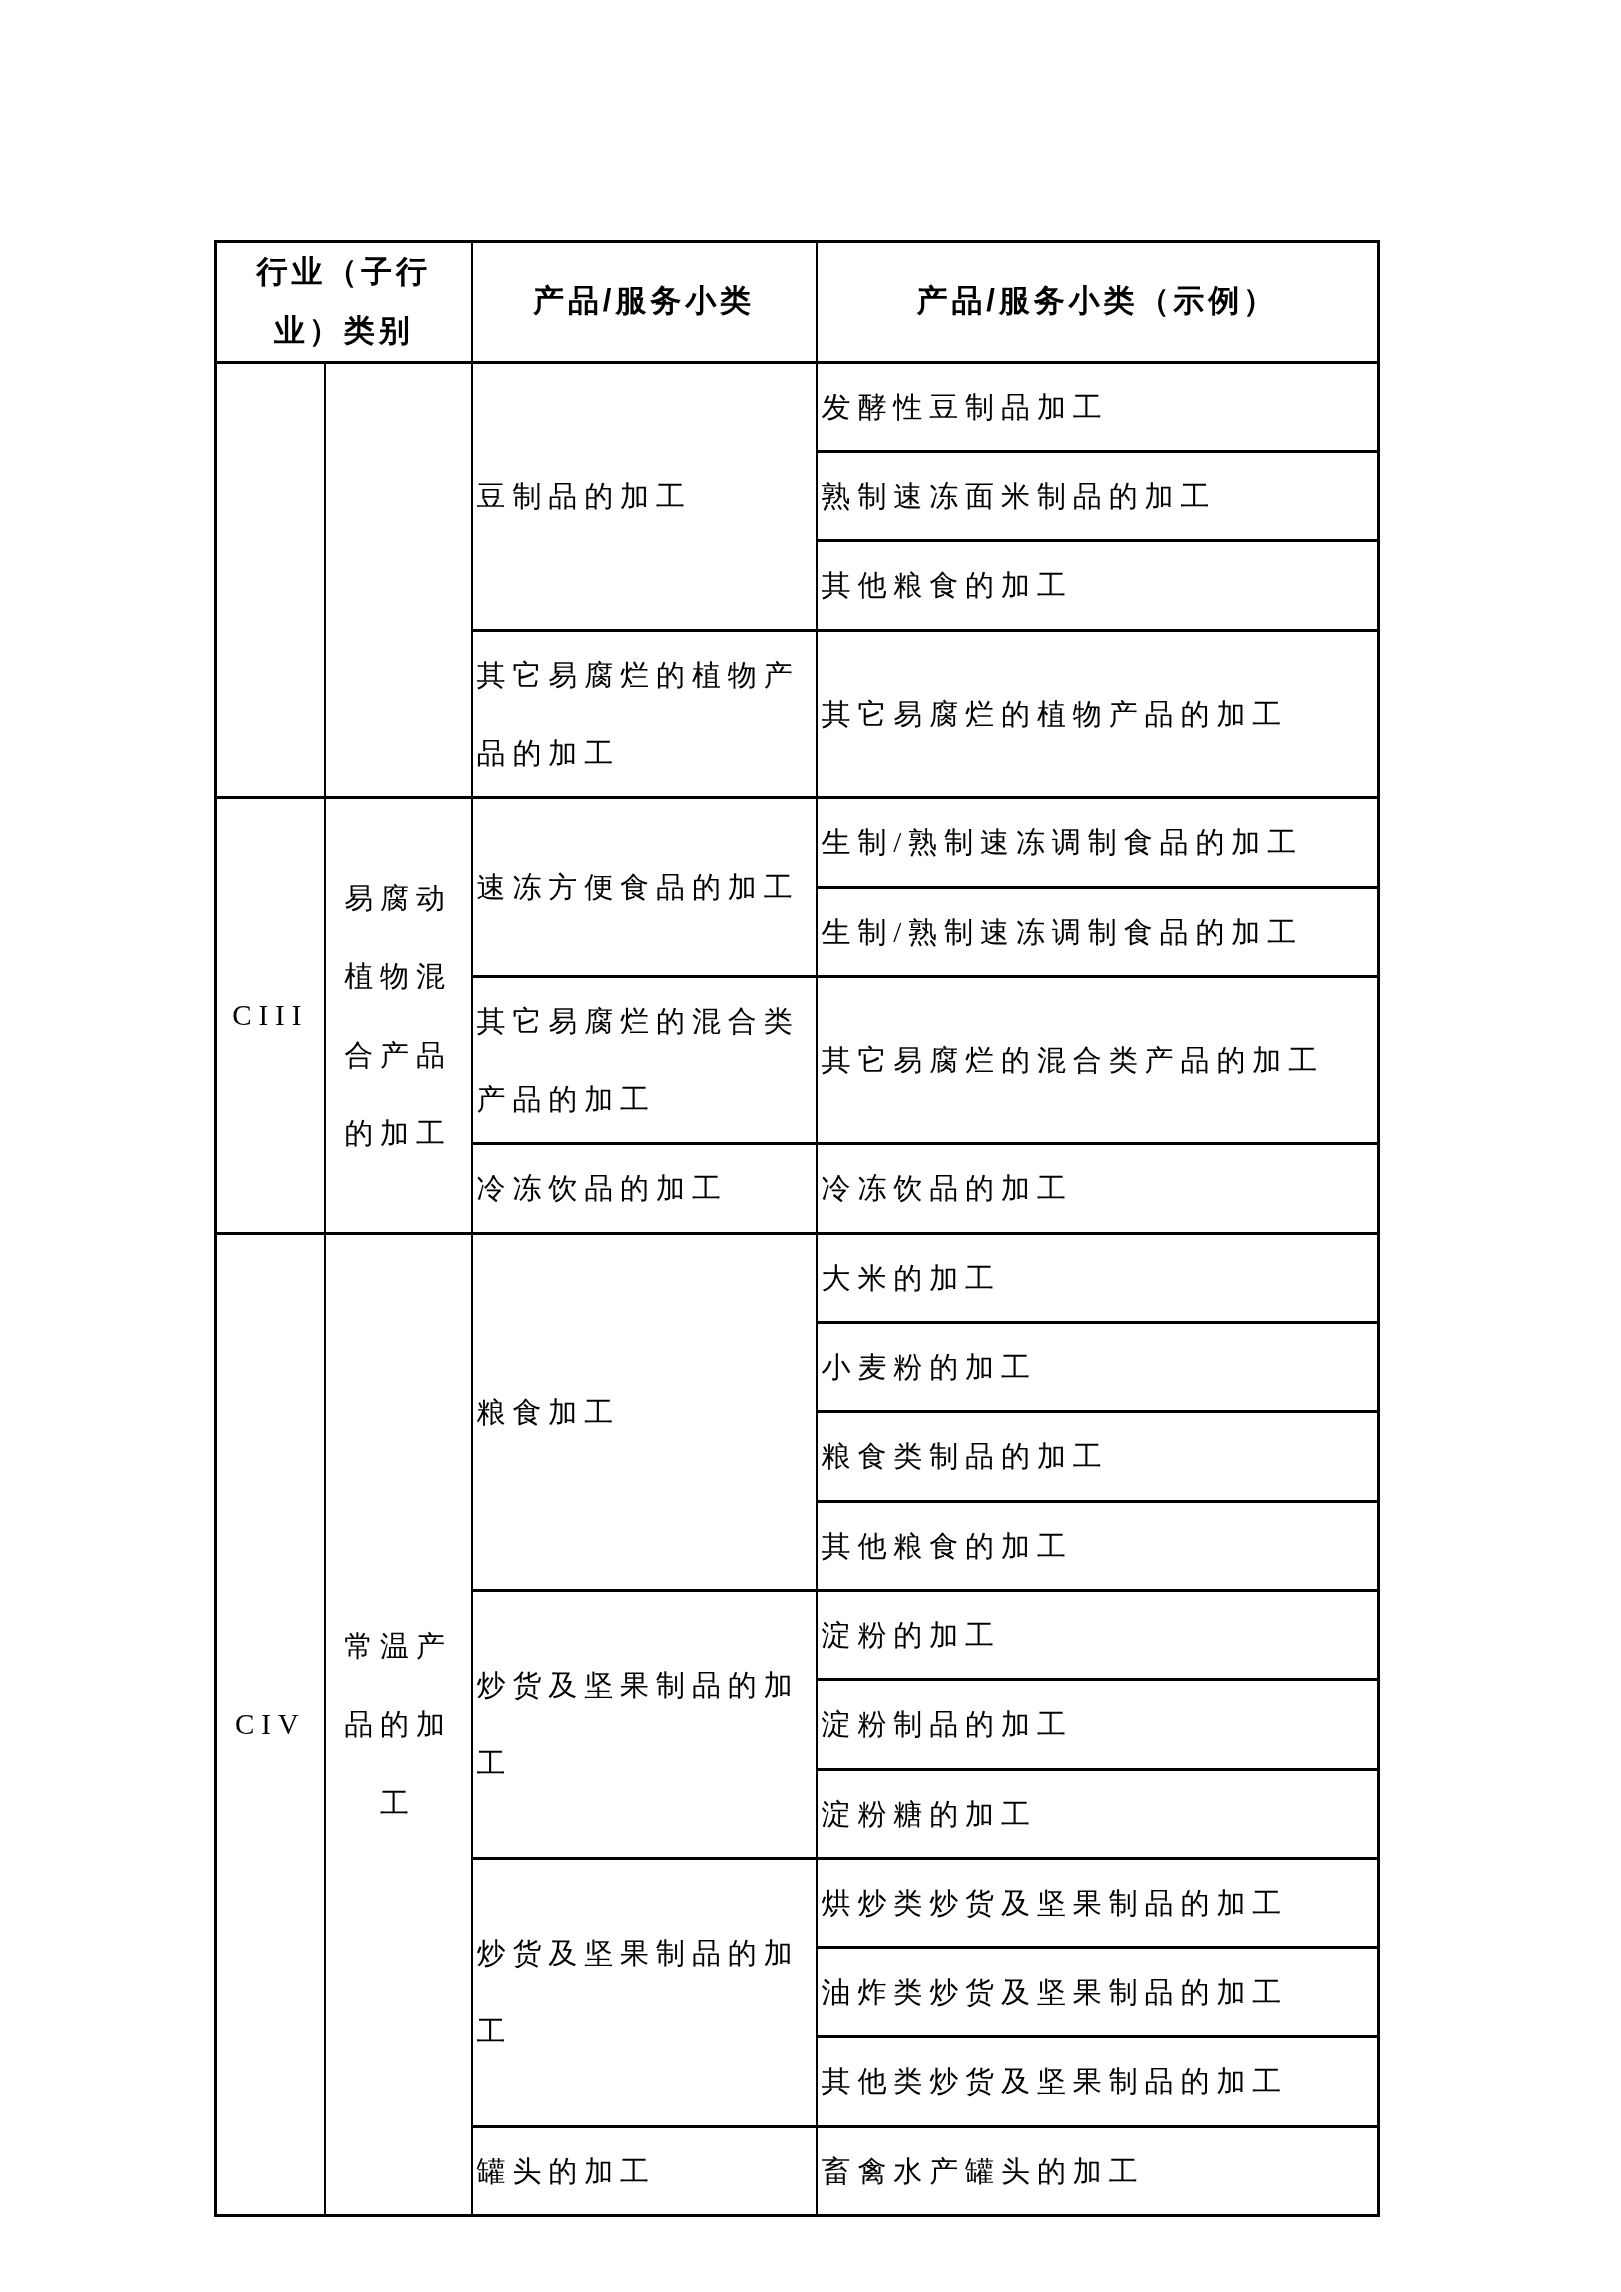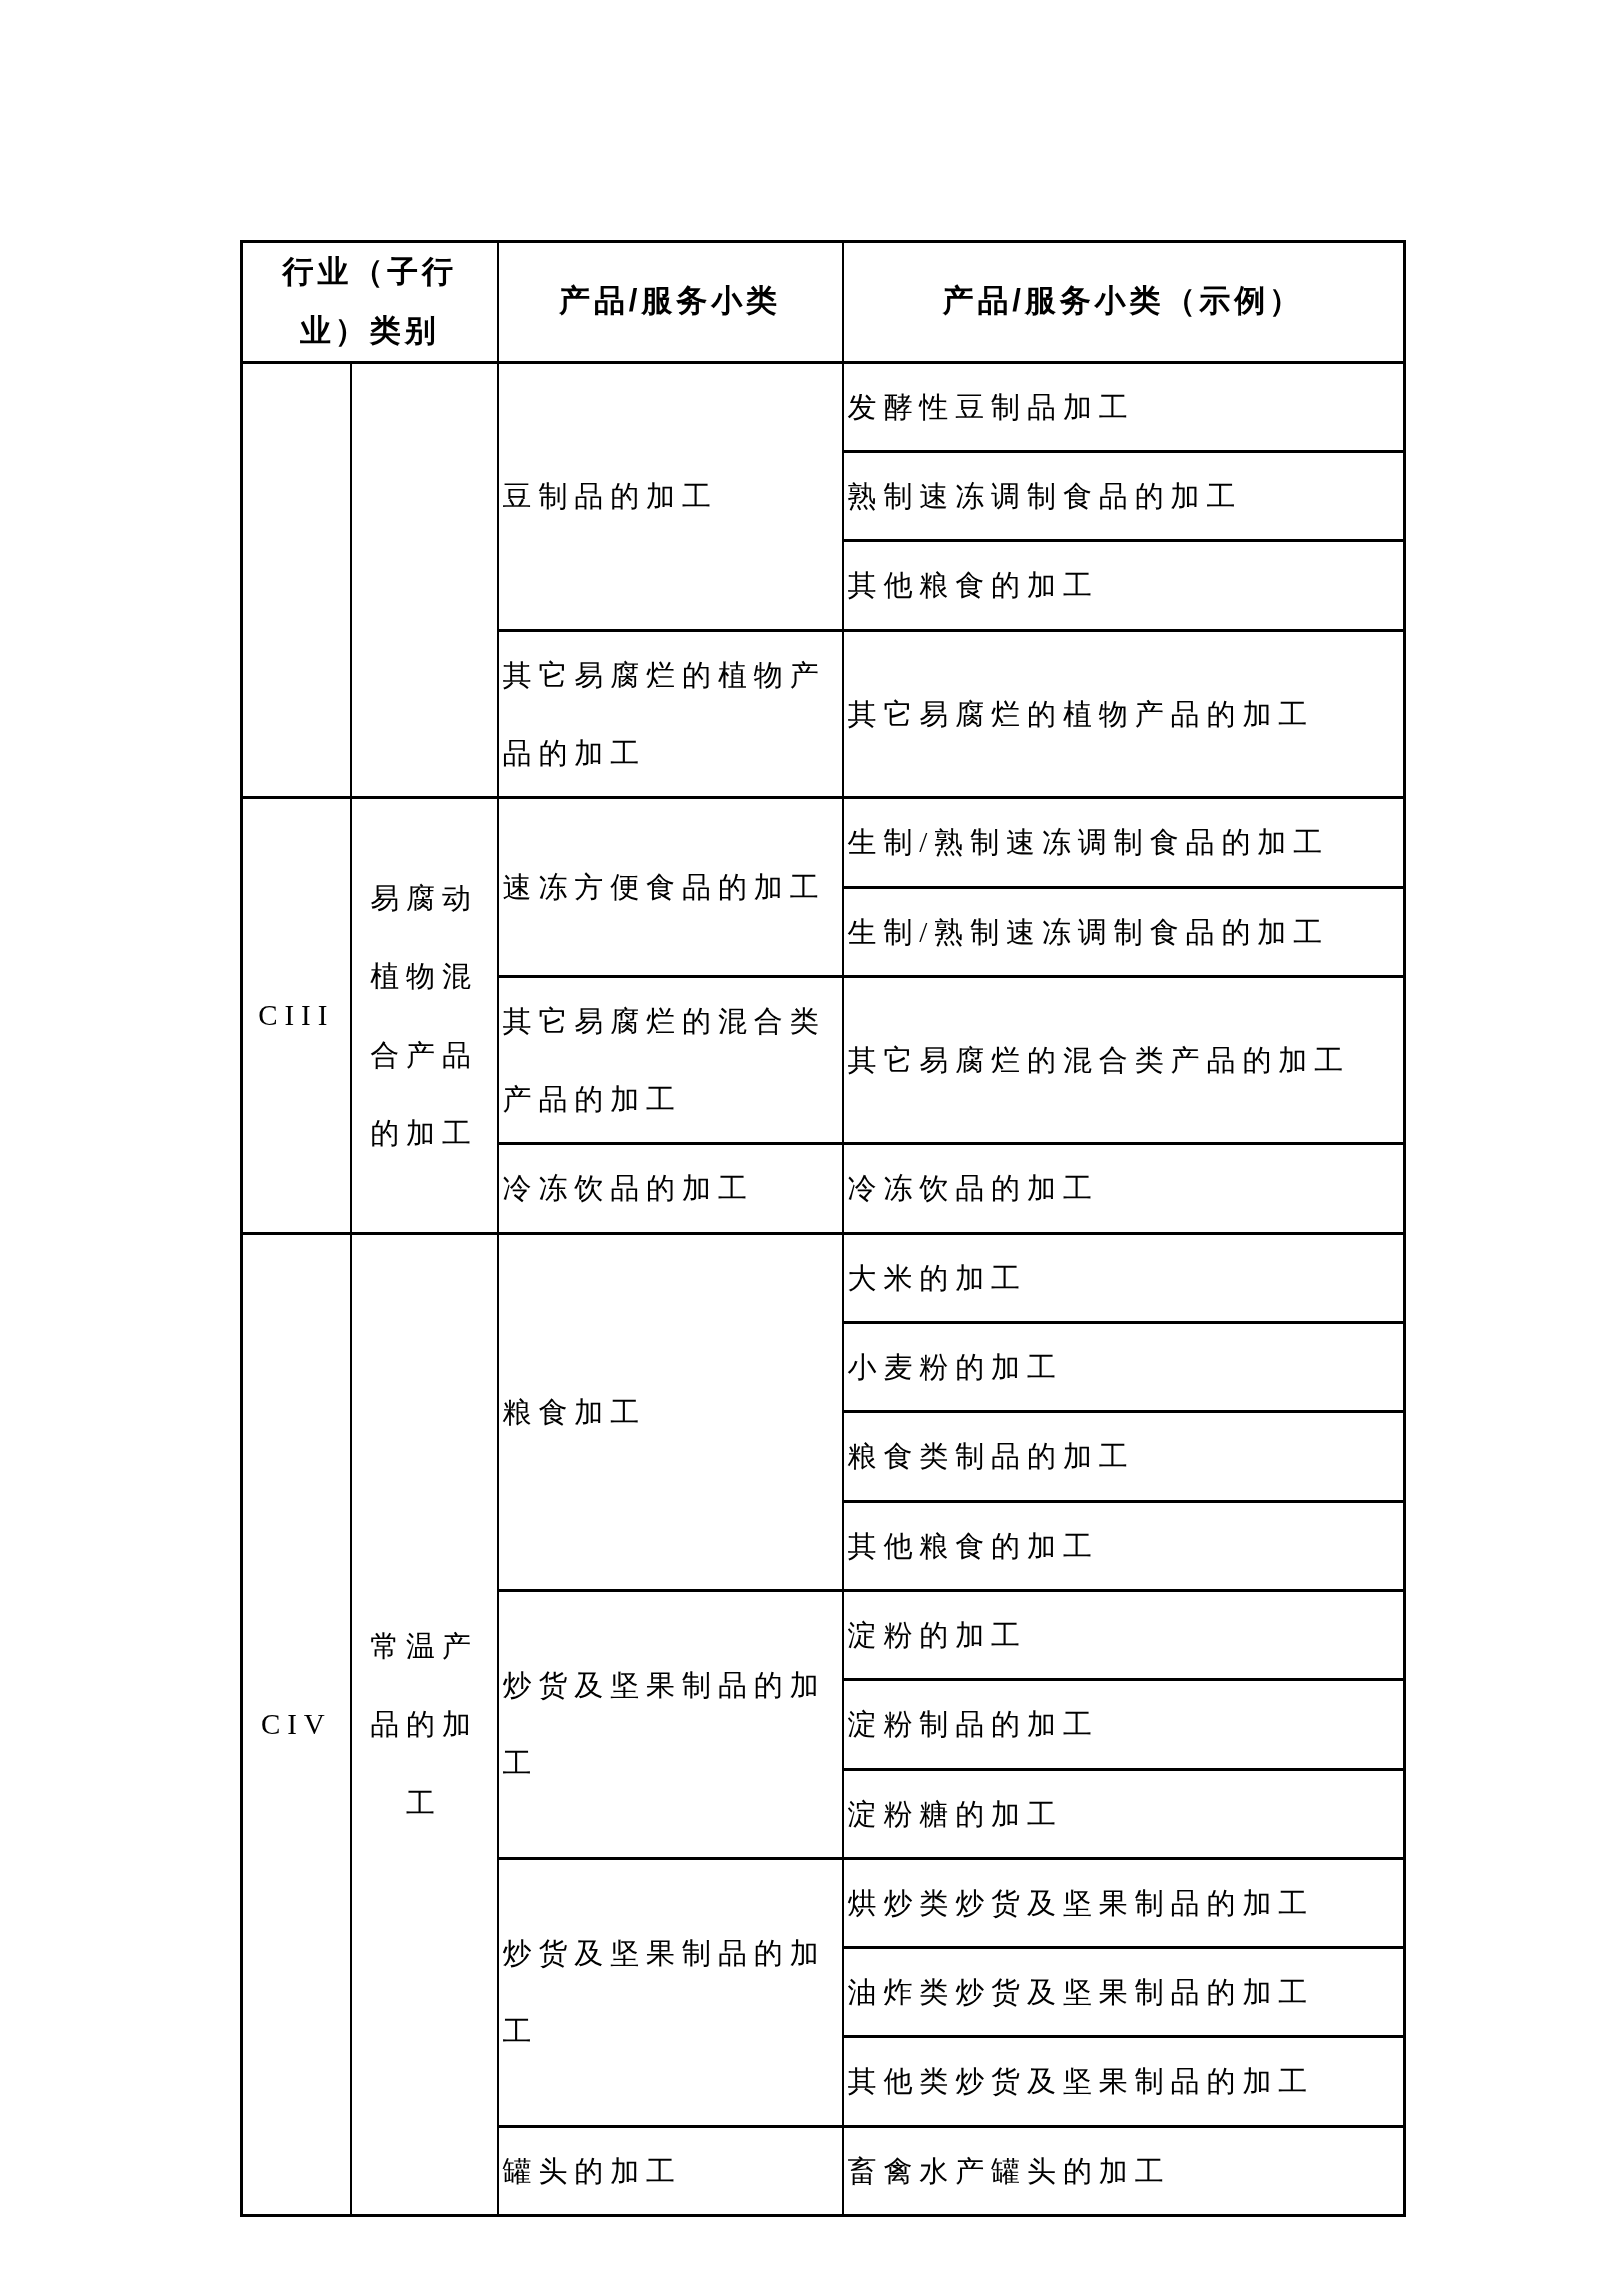--- a/index.html
+++ b/index.html
@@ -14,21 +14,21 @@
     font-family: "Liberation Serif", serif;
     color: #000000;
   }
   .page {
     position: absolute;
     inset: 0;
     background: #ffffff;
   }
   table.doc-table {
     position: absolute;
-    left: 240px;
+    left: 214px;
     top: 240px;
     width: 1162px;
     border-collapse: collapse;
     table-layout: fixed;
     border: 3.9px solid #000000;
   }
   table.doc-table col.col-a { width: 109px; }
   table.doc-table col.col-b { width: 147px; }
   table.doc-table col.col-c { width: 345px; }
   table.doc-table col.col-d { width: 562px; }
@@ -96,21 +96,21 @@
           <th>产品/服务小类</th>
           <th>产品/服务小类（示例）</th>
         </tr>
         <tr style="height: 84px;">
           <td class="cell-code" rowspan="4"></td>
           <td class="cell-sub" rowspan="4"></td>
           <td class="cell-cat" rowspan="3">豆制品的加工</td>
           <td class="cell-item">发酵性豆制品加工</td>
         </tr>
         <tr style="height: 84px;">
-          <td class="cell-item">熟制速冻调制食品的加工</td>
+          <td class="cell-item">熟制速冻面米制品的加工</td>
         </tr>
         <tr style="height: 84px;">
           <td class="cell-item">其他粮食的加工</td>
         </tr>
         <tr style="height: 163px;">
           <td class="cell-cat">其它易腐烂的植物产品的加工</td>
           <td class="cell-item">其它易腐烂的植物产品的加工</td>
         </tr>
         <tr style="height: 82px;">
           <td class="cell-code" rowspan="4">CIII</td>

